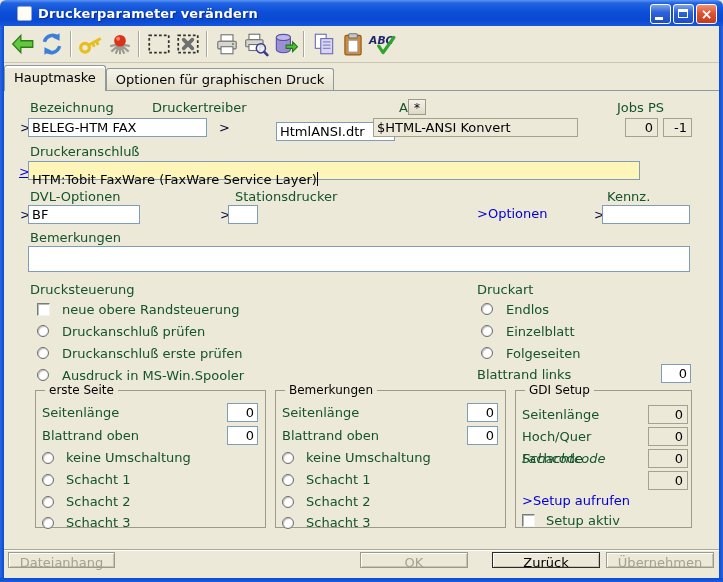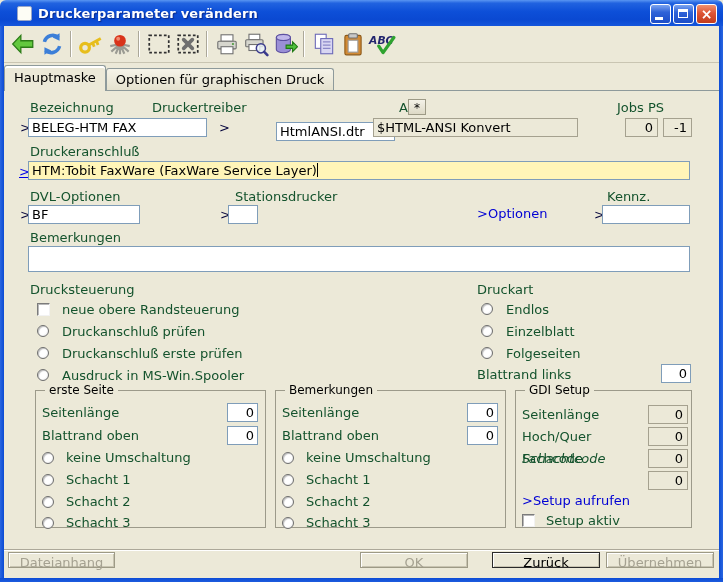--- a/index.html
+++ b/index.html
@@ -195,21 +195,21 @@
   <div class="pfx" style="left:20px;top:120px;">&gt;</div>
   <input class="txt" style="left: 28px; top: 118px; width: 179px;" value="BELEG-HTM FAX">
   <div class="pfx" style="left:219px;top:120px;">&gt;</div>
   <input class="txt" style="left: 228px; top: 122px; width: 119px; margin-left: 48px;" value="HtmlANSI.dtr">
   <div class="ro" style="left:373px;top:118px;width:205px;">$HTML-ANSI Konvert</div>
   <div class="ro num" style="left:625px;top:118px;width:33px;">0</div>
   <div class="ro num" style="left:663px;top:118px;width:29px;">-1</div>
 
   <div class="lbl" style="left:30px;top:144px;">Druckeranschluß</div>
   <div class="pfx link" style="left:19px;top:164px;">&gt;</div>
-  <div class="txt focus" style="left:28px;top:161px;width:662px;padding-top:1px;"><span>HTM:Tobit FaxWare (FaxWare Service Layer)</span><span class="caret"></span></div>
+  <div class="txt focus" style="left:28px;top:161px;width:612px;padding-top:10px;"><span>HTM:Tobit FaxWare (FaxWare Service Layer)</span><span class="caret"></span></div>
 
   <div class="lbl" style="left:30px;top:189px;">DVL-Optionen</div>
   <div class="lbl" style="left:235px;top:189px;">Stationsdrucker</div>
   <div class="lbl" style="left:607px;top:189px;">Kennz.</div>
 
   <div class="pfx" style="left:20px;top:207px;">&gt;</div>
   <input class="txt" style="left: 28px; top: 205px; width: 112px;" value="BF">
   <div class="pfx" style="left:220px;top:207px;">&gt;</div>
   <input class="txt" style="left: 228px; top: 205px; width: 30px;" value="">
   <div class="link" style="left:477px;top:206px;">&gt;Optionen</div>

